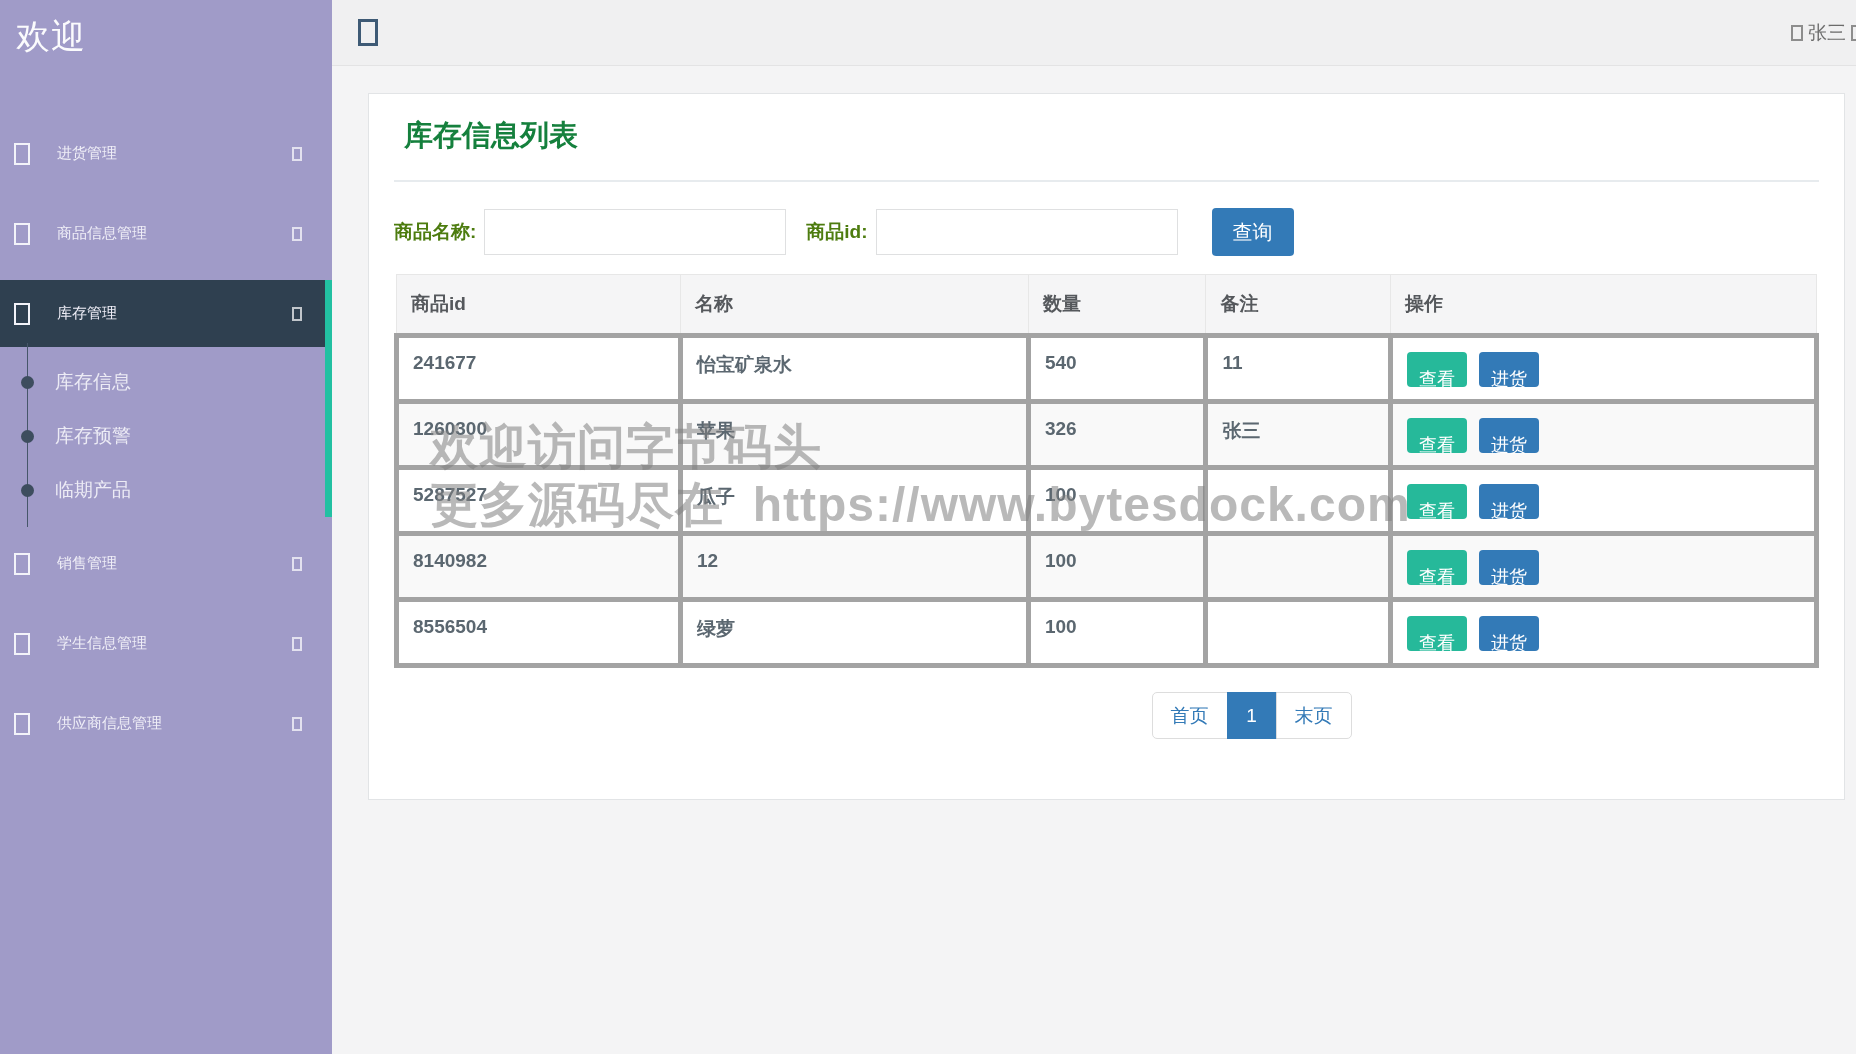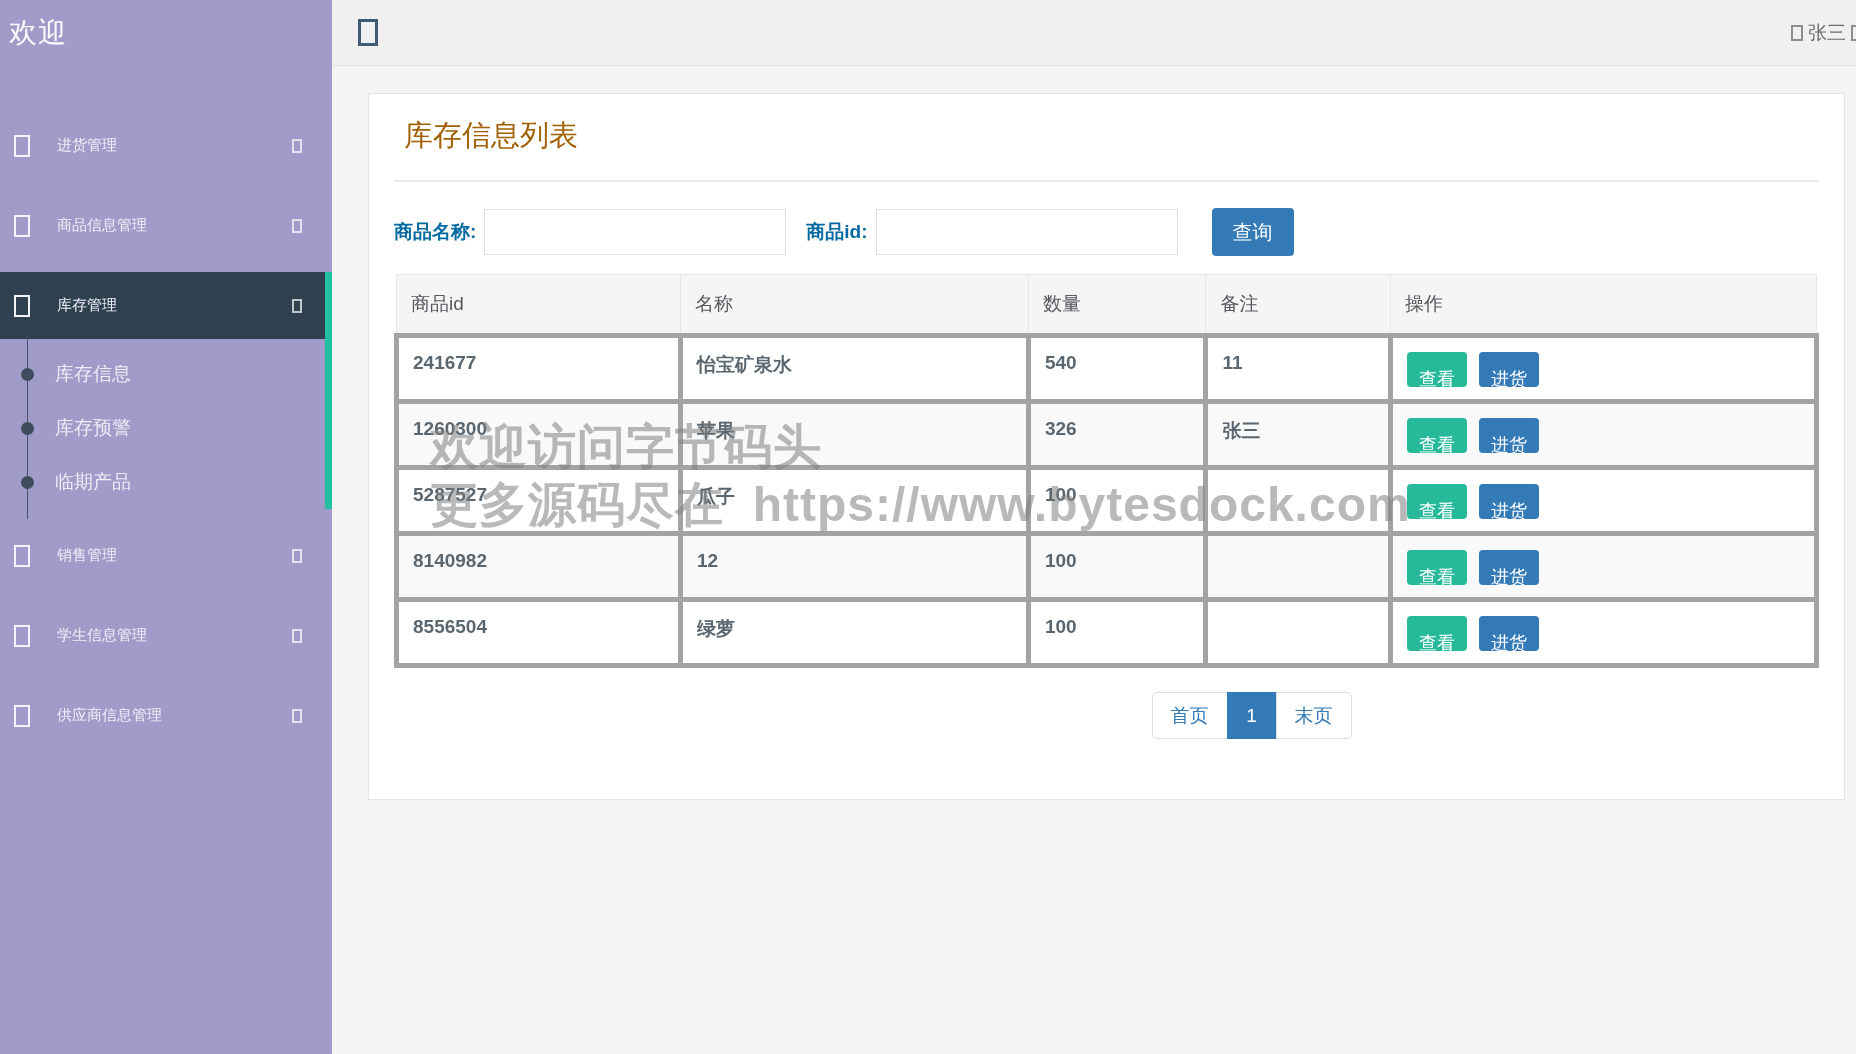--- a/index.html
+++ b/index.html
@@ -10,22 +10,22 @@
     display:flex; overflow:hidden;
     background:#f4f4f5;
   }
 
   
   .sidebar {
     width:332px; min-width:332px; height:1054px;
     background:#a09bc8; position:relative;
   }
   .brand {
-    margin:0; padding:14px 0 0 9px;
-    font-size:28px; font-weight:400; color:#fbfbfd;
+    margin:0; padding:14px 0 0 16px;
+    font-size:34px; font-weight:400; color:#fbfbfd;
     letter-spacing:1px;
   }
   .nav { margin-top:60px; }
   .nav-item {
     height:67px; display:flex; align-items:center;
     padding-left:14px; margin-bottom:13px;
     color:#efeef7; font-size:15px; cursor:pointer;
   }
   .tofu-icon { width:16px; height:22px; border:2px solid #f3f3f9; }
   .nav-item .label { margin-left:27px; }
@@ -70,41 +70,41 @@
 
   .content { flex:1; padding:27px 11px 0 36px; position:relative; }
 
   
   .card {
     background:#fff; border:1px solid #e2e4e6;
     min-height:707px; padding:0 25px 45px 25px;
   }
   .card-title {
     margin:0; padding:22px 10px 24px 10px;
-    font-size:29px; font-weight:400; color:#a16207;
+    font-size:29px; font-weight:700; color:#15803d;
     border-bottom:2px solid #e7ebee;
   }
   .search-row { display:flex; align-items:center; margin-top:26px; }
-  .search-label { font-size:19px; font-weight:bold; color:#0369a1; white-space:nowrap; }
+  .search-label { font-size:19px; font-weight:bold; color:#4d7c0f; white-space:nowrap; }
   .search-input {
     width:302px; height:46px; background:#fff;
     border:1px solid #dfe0e1; margin:0 20px 0 8px;
     font-size:18px; padding:0 10px; outline:none;
   }
   .btn-query {
     width:82px; height:48px; background:#337ab7; color:#fff;
     border:none; border-radius:4px; font-size:20px;
     margin-left:14px; cursor:pointer;
   }
 
   
   table.inv { width:100%; border-collapse:collapse; margin-top:18px; }
   table.inv th {
     background:#f5f5f6; text-align:left;
-    font-size:19px; font-weight:normal; color:#55585c;
+    font-size:19px; font-weight:bold; color:#55585c;
     padding:16px 14px; border:1px solid #e7e7e7;
   }
   table.inv td {
     font-size:19px; font-weight:bold; color:#5b6770;
     padding:14px 14px 0 14px; border:5px solid #a3a3a3;
     height:66px; vertical-align:top;
   }
   table.inv tr.stripe td { background:#f9f9f9; }
   .actions { display:flex; gap:12px; }
   .btn-view, .btn-buy {

